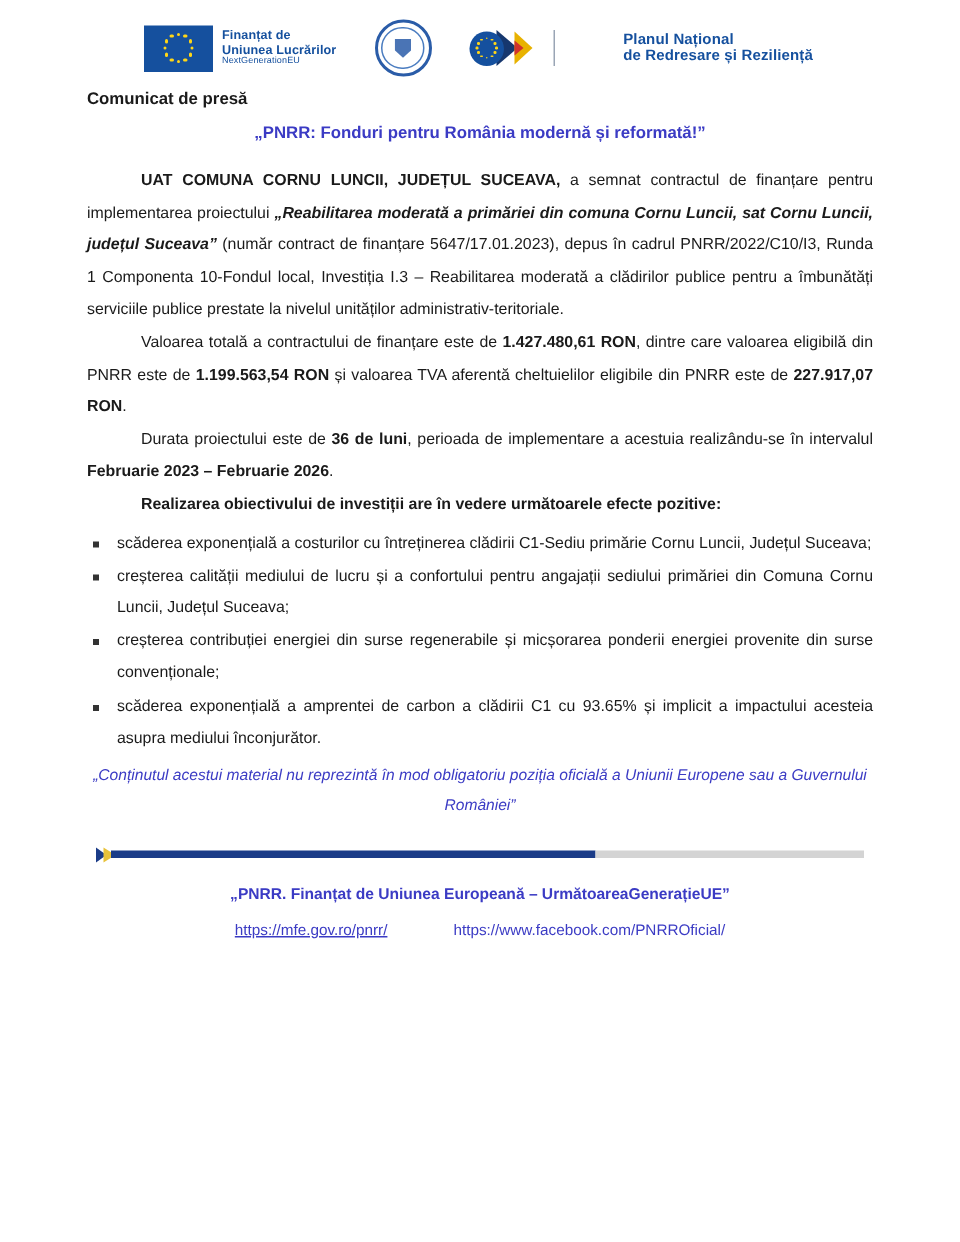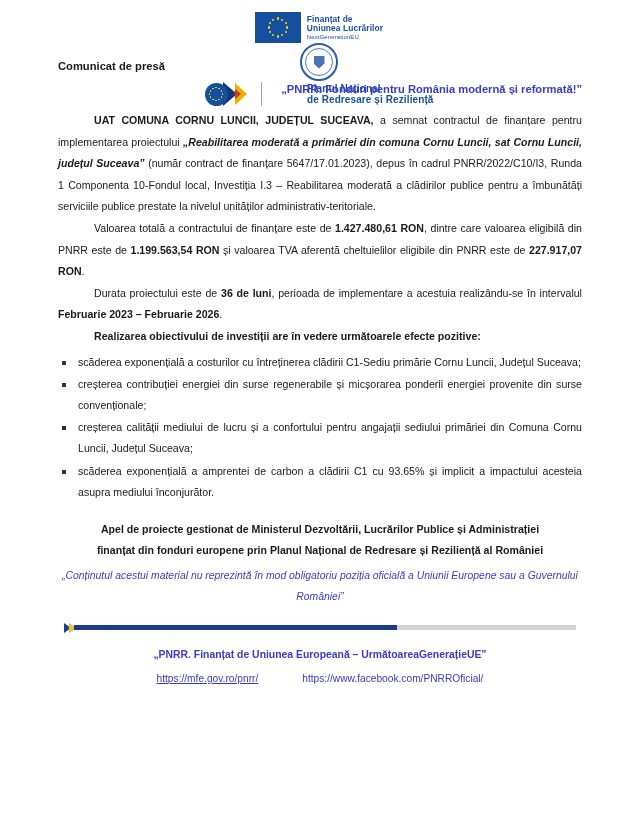--- a/index.html
+++ b/index.html
@@ -23,21 +23,20 @@
   }
 
   
   .logo-band {
     display: flex;
     align-items: center;
     justify-content: space-between;
     height: 42px;
     padding: 2px 40px 0 38px;
     box-sizing: border-box;
-    flex-direction: column;
   }
 
   
   .eu-logo { display: flex; align-items: center; gap: 6px; }
   .eu-flag {
     width: 46px; height: 31px;
     background: #15509e;
     position: relative;
     flex: none;
   }
@@ -127,21 +126,21 @@
     white-space: nowrap; letter-spacing: .1px;
   }
 
   
   .doc-title {
     font-size: 11.2px;
     font-weight: bold;
     margin-top: 8px;
   }
   .doc-subtitle {
-    text-align: right;
+    text-align: center;
     font-size: 11.2px;
     font-weight: bold;
     color: #3b3bc4;
     margin-top: 11px;
   }
 
   
   .body-text { margin-top: 15px; }
   p.para {
     margin: 0 0 0 0;
@@ -321,31 +320,27 @@
     <p class="para"><b>UAT COMUNA CORNU LUNCII, JUDEȚUL SUCEAVA,</b><span> a semnat contractul de finanțare pentru implementarea proiectului </span><i class="bi">„Reabilitarea moderată a primăriei din comuna Cornu Luncii, sat Cornu Luncii, județul Suceava”</i><span> (număr contract de finanțare 5647/17.01.2023), depus în cadrul PNRR/2022/C10/I3, Runda 1 Componenta 10-Fondul local, Investiția I.3 – Reabilitarea moderată a clădirilor publice pentru a îmbunătăți serviciile publice prestate la nivelul unităților administrativ-teritoriale.</span></p>
 
     <p class="para"><span>Valoarea totală a contractului de finanțare este de </span><b>1.427.480,61 RON</b><span>, dintre care valoarea eligibilă din PNRR este de </span><b>1.199.563,54 RON</b><span> și valoarea TVA aferentă cheltuielilor eligibile din PNRR este de </span><b>227.917,07 RON</b><span>.</span></p>
 
     <p class="para"><span>Durata proiectului este de </span><b>36 de luni</b><span>, perioada de implementare a acestuia realizându-se în intervalul </span><b>Februarie 2023 – Februarie 2026</b><span>.</span></p>
 
     <p class="para"><b>Realizarea obiectivului de investiții are în vedere următoarele efecte pozitive:</b></p>
 
     <ul class="effects" id="effects-list">
         <li>scăderea exponențială a costurilor cu întreținerea clădirii C1-Sediu primărie Cornu Luncii, Județul Suceava;</li>
+        <li>creșterea calității mediului de lucru și a confortului pentru angajații sediului primăriei din Comuna Cornu Luncii, Județul Suceava;</li>
         <li>creșterea contribuției energiei din surse regenerabile și micșorarea ponderii energiei provenite din surse convenționale;</li>
-        <li>creșterea calității mediului de lucru și a confortului pentru angajații sediului primăriei din Comuna Cornu Luncii, Județul Suceava;</li>
         <li>scăderea exponențială a amprentei de carbon a clădirii C1 cu 93.65% și implicit a impactului acesteia asupra mediului înconjurător.</li>
       </ul>
 
   </div>
 
-  <div class="closing">
-    <div>Apel de proiecte gestionat de Ministerul Dezvoltării, Lucrărilor Publice și Administrației</div>
-    <div>finanțat din fonduri europene prin Planul Național de Redresare și Reziliență al României</div>
-  </div>
 
   <div class="disclaimer">„Conținutul acestui material nu reprezintă în mod obligatoriu poziția oficială a Uniunii Europene sau a Guvernului României”</div>
 
   <div class="divider-wrap">
     <div class="div-arrow-blue"></div>
     <div class="div-arrow-yellow"></div>
     <div class="div-bar-blue"></div>
     <div class="div-bar-grey"></div>
   </div>
 

